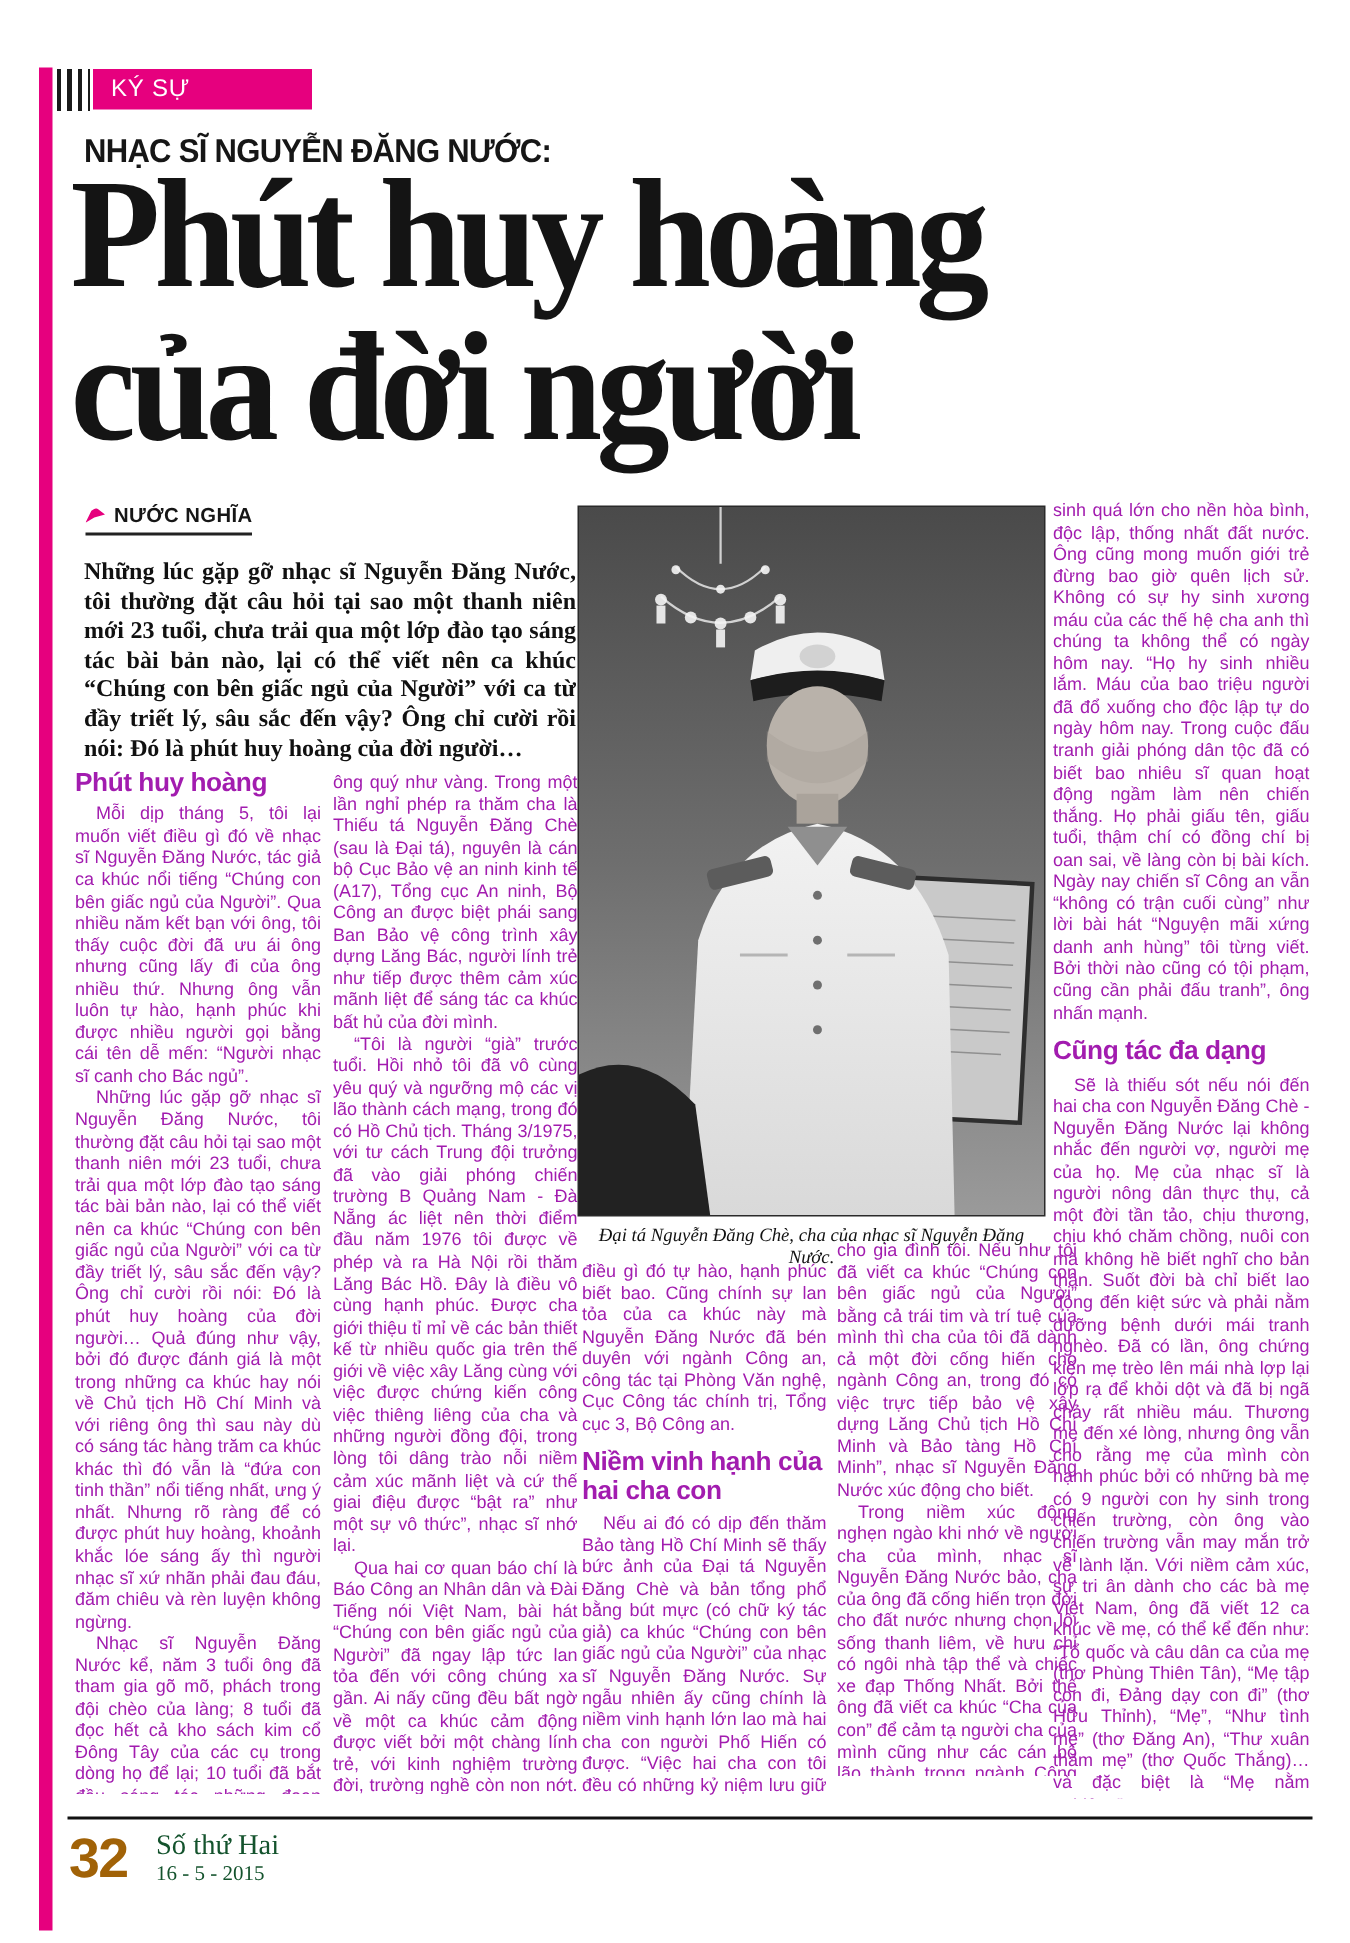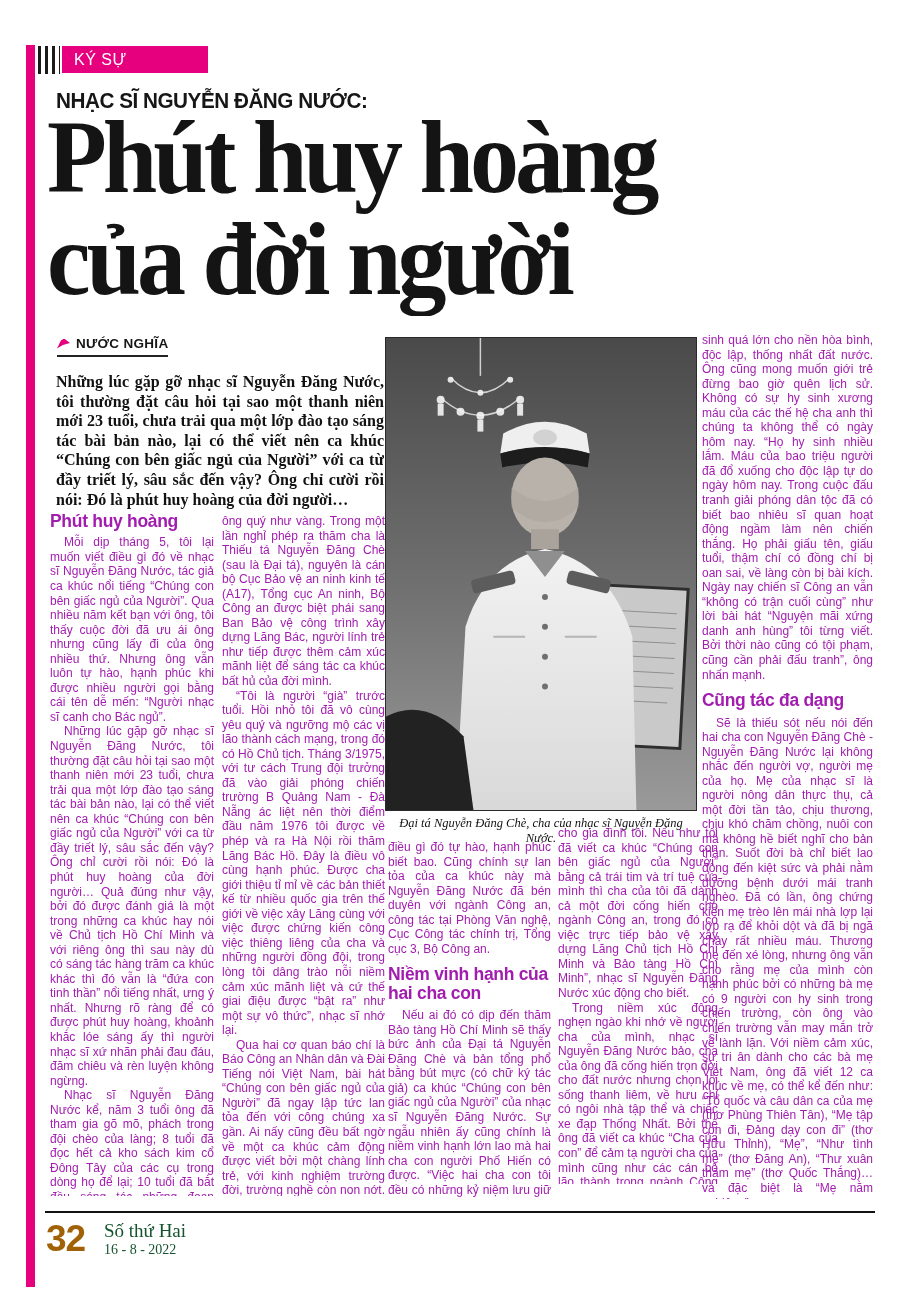--- a/index.html
+++ b/index.html
@@ -189,16 +189,16 @@
     <p>sinh quá lớn cho nền hòa bình, độc lập, thống nhất đất nước. Ông cũng mong muốn giới trẻ đừng bao giờ quên lịch sử. Không có sự hy sinh xương máu của các thế hệ cha anh thì chúng ta không thể có ngày hôm nay. “Họ hy sinh nhiều lắm. Máu của bao triệu người đã đổ xuống cho độc lập tự do ngày hôm nay. Trong cuộc đấu tranh giải phóng dân tộc đã có biết bao nhiêu sĩ quan hoạt động ngầm làm nên chiến thắng. Họ phải giấu tên, giấu tuổi, thậm chí có đồng chí bị oan sai, về làng còn bị bài kích. Ngày nay chiến sĩ Công an vẫn “không có trận cuối cùng” như lời bài hát “Nguyện mãi xứng danh anh hùng” tôi từng viết. Bởi thời nào cũng có tội phạm, cũng cần phải đấu tranh”, ông nhấn mạnh.</p>
     <h3 class="subhead mid">Cũng tác đa dạng</h3>
     <p class="ind">Sẽ là thiếu sót nếu nói đến hai cha con Nguyễn Đăng Chè - Nguyễn Đăng Nước lại không nhắc đến người vợ, người mẹ của họ. Mẹ của nhạc sĩ là người nông dân thực thụ, cả một đời tần tảo, chịu thương, chịu khó chăm chồng, nuôi con mà không hề biết nghĩ cho bản thân. Suốt đời bà chỉ biết lao động đến kiệt sức và phải nằm dưỡng bệnh dưới mái tranh nghèo. Đã có lần, ông chứng kiến mẹ trèo lên mái nhà lợp lại lớp rạ để khỏi dột và đã bị ngã chảy rất nhiều máu. Thương mẹ đến xé lòng, nhưng ông vẫn cho rằng mẹ của mình còn hạnh phúc bởi có những bà mẹ có 9 người con hy sinh trong chiến trường, còn ông vào chiến trường vẫn may mắn trở về lành lặn. Với niềm cảm xúc, sự tri ân dành cho các bà mẹ Việt Nam, ông đã viết 12 ca khúc về mẹ, có thể kể đến như: “Tổ quốc và câu dân ca của mẹ (thơ Phùng Thiên Tân), “Mẹ tập con đi, Đảng dạy con đi” (thơ Hữu Thỉnh), “Mẹ”, “Như tình mẹ” (thơ Đăng An), “Thư xuân thăm mẹ” (thơ Quốc Thắng)… và đặc biệt là “Mẹ nằm nghiêng”.</p>
 
   </div>
 
   <div class="footer-rule"></div>
   <div class="page-number">32</div>
   <div class="edition-block">
     <div class="edition">Số thứ Hai</div>
-    <div class="edition-date">16 - 8 - 2022</div>
+    <div class="edition-date">16 - 5 - 2015</div>
   </div>
 
 </div>
 
 </body></html>

